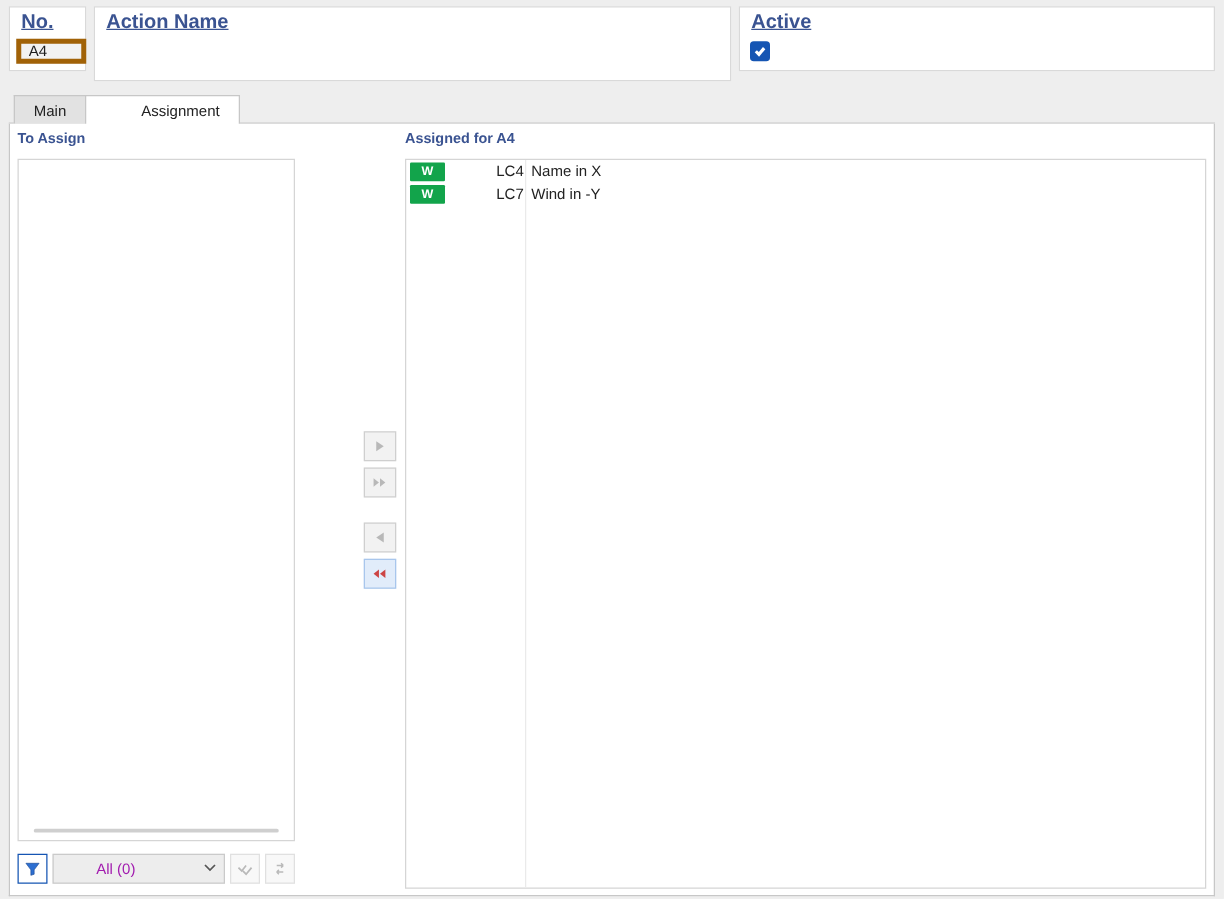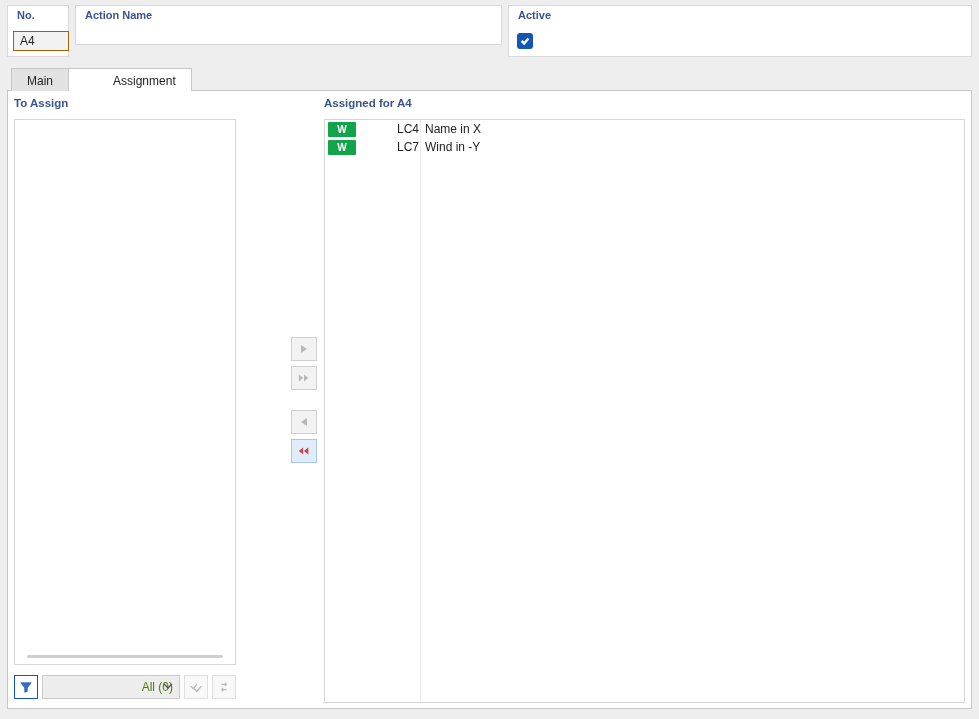--- a/index.html
+++ b/index.html
@@ -24,33 +24,34 @@
     gap: 6px;
   }
   .panel {
     background: #ffffff;
     border: 1px solid #d9d9d9;
     position: relative;
   }
   .panel-title {
     position: absolute;
     top: 3px; left: 9px;
-    font-size: 11px;
+    font-size: 16px;
     font-weight: 600;
     color: #3a5391;
+    text-decoration: underline;
   }
   .panel-no   { width: 62px; height: 52px; }
-  .panel-name { flex: 1 1 auto; height: 40px; }
-  .panel-active { width: 464px; height: 52px; }
+  .panel-name { flex: 1 1 auto; height: 60px; }
+  .panel-active { width: 381px; height: 52px; }
 
   .no-input {
     position: absolute;
     left: 5px; top: 25px;
     width: 56px; height: 20px;
-    border: 1px solid #a16207;
+    border: 4px solid #a16207;
     background: #f2f2f2;
     color: #1d1d1d;
     padding: 0 6px;
     font: inherit;
   }
 
   .name-row {
     position: absolute;
     left: 5px; right: 5px; top: 25px;
     display: flex;
@@ -176,24 +177,24 @@
   .btn.active { background: #ffffff; border-color: #1555b3; }
   .btn.disabled { opacity: .55; cursor: default; }
   .dropdown {
     flex: 1;
     height: 24px;
     border: 1px solid #cacaca;
     background: #ededed;
     display: flex;
     align-items: center;
     padding: 0 6px 0 34px;
-    color: #4d7c0f;
+    color: #a21caf;
     cursor: pointer;
     position: relative;
-    justify-content: flex-end;
+    justify-content: flex-start;
   }
   .dropdown .chevron {
     position: absolute;
     right: 6px; top: 50%;
     transform: translateY(-50%);
   }
   .dropdown .chevron svg { width: 10px; height: 10px; }
 
   
   .xfer {

